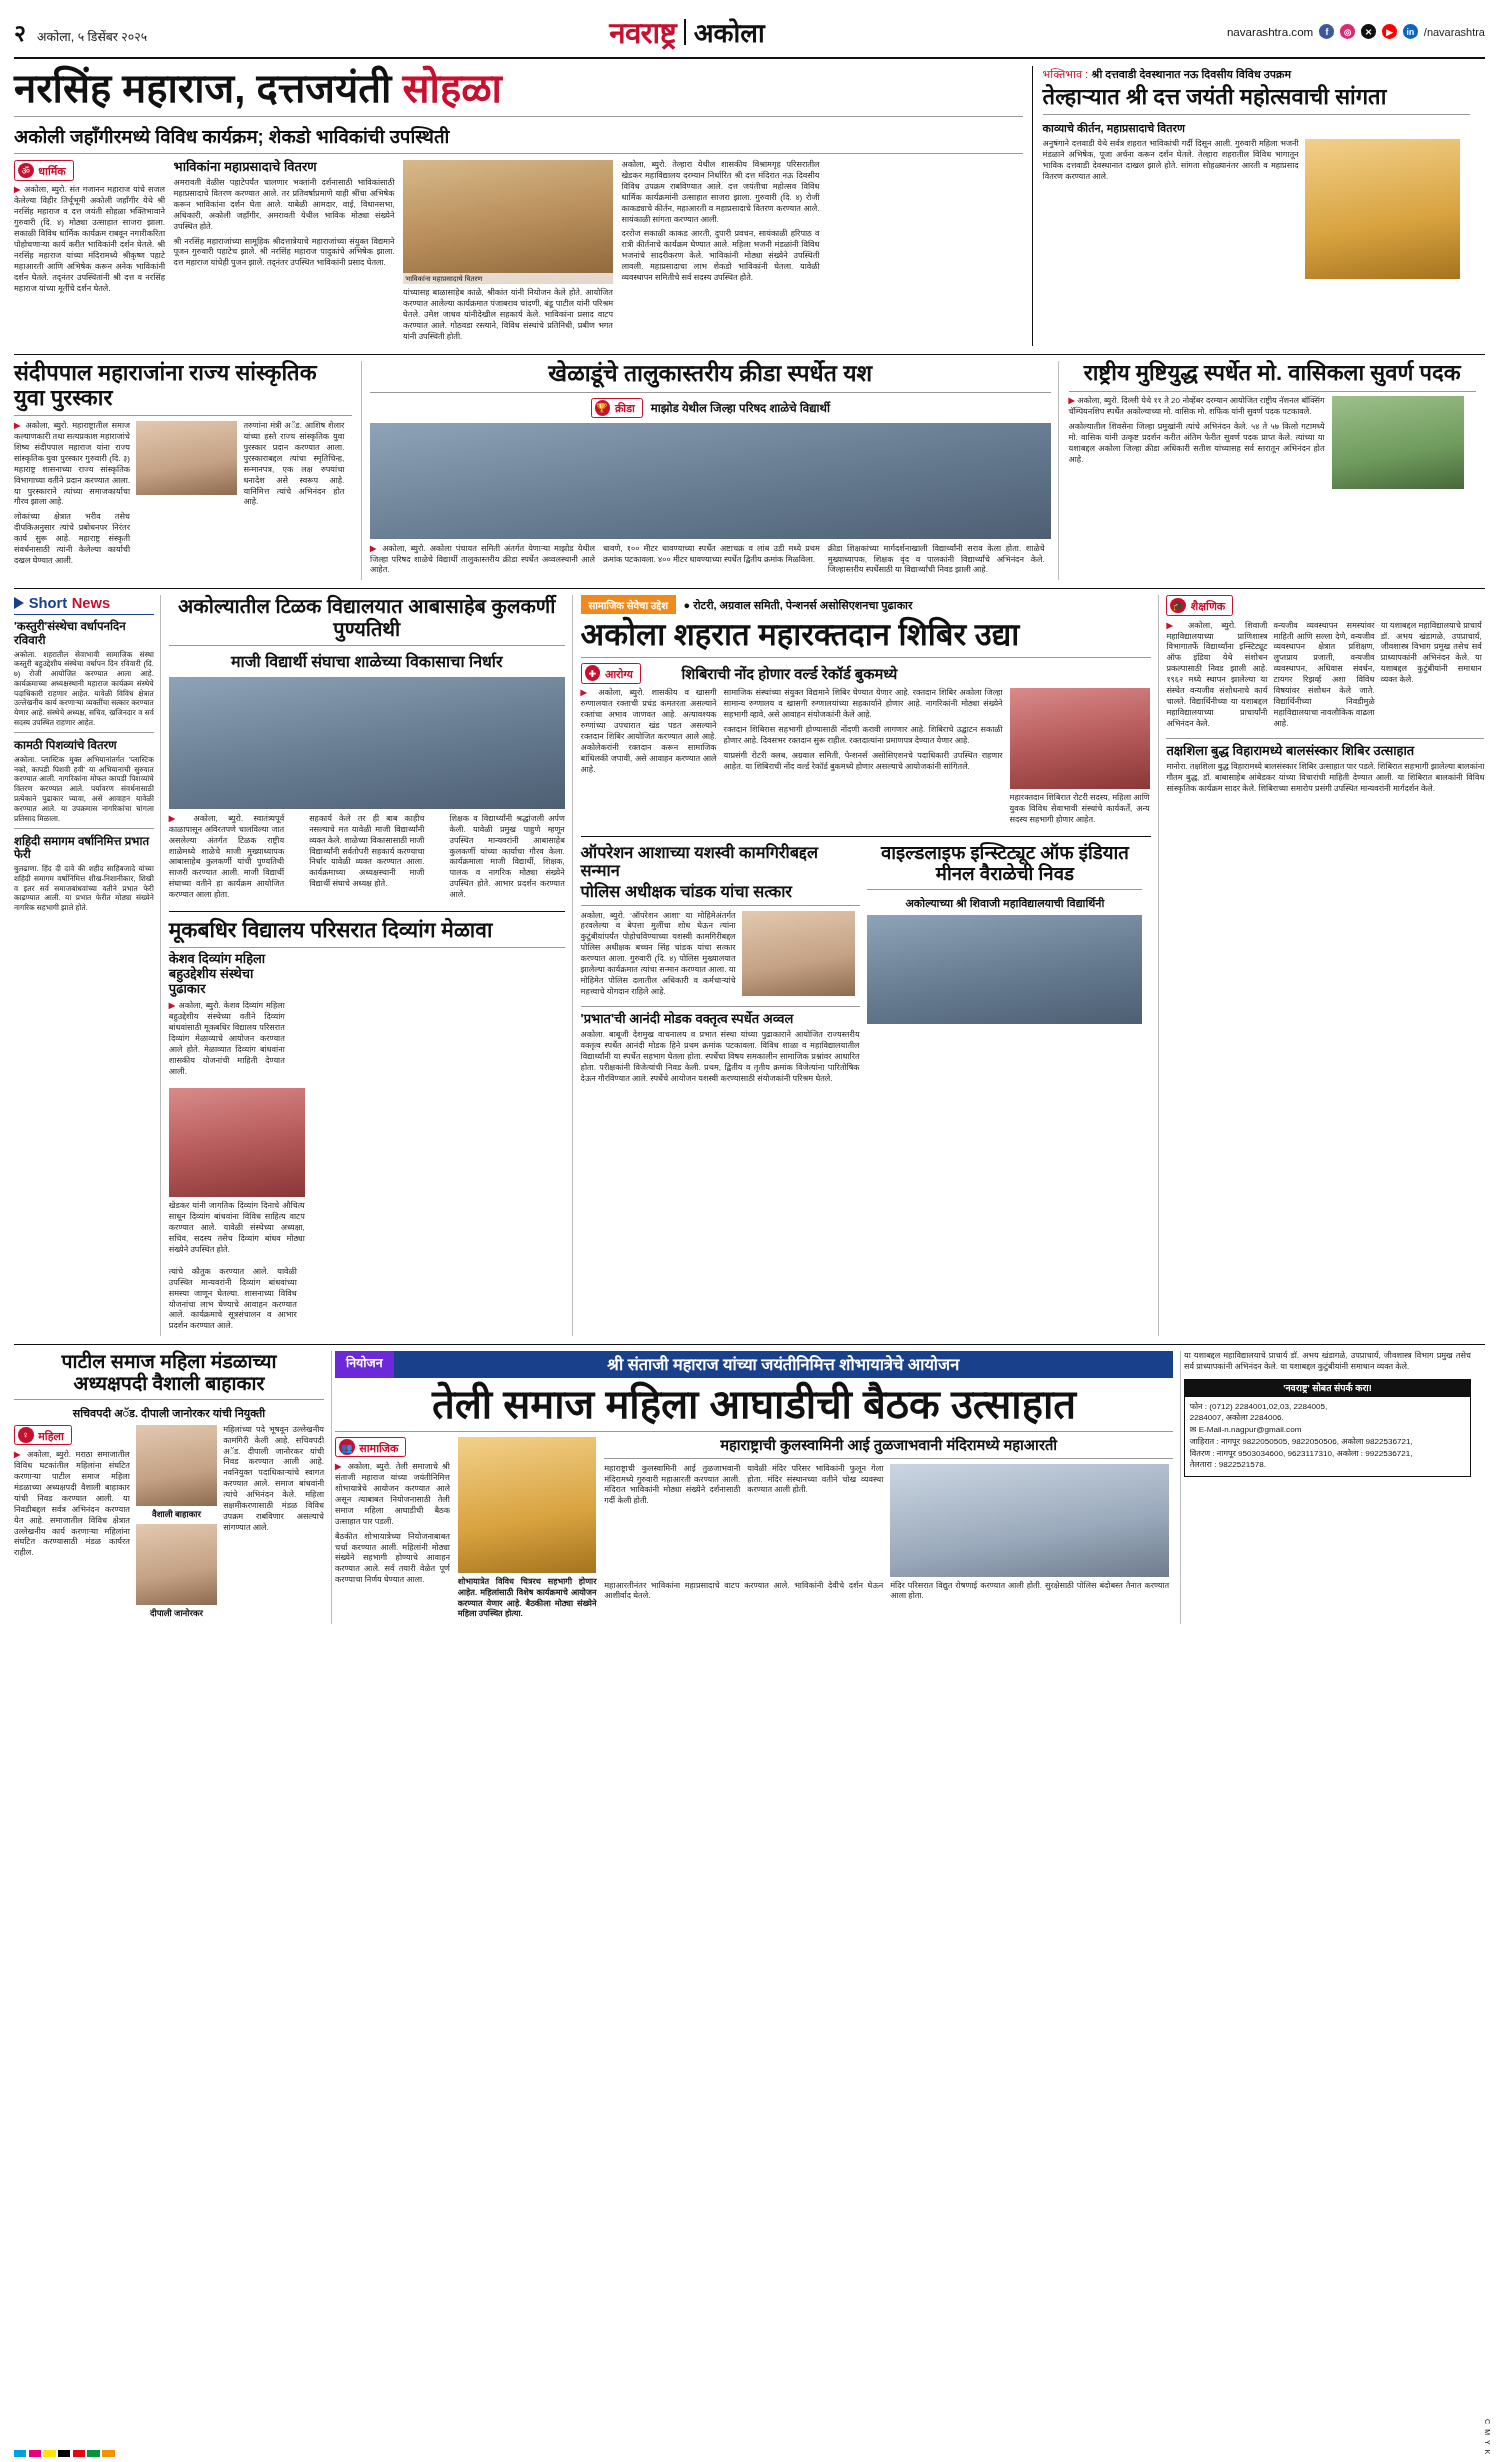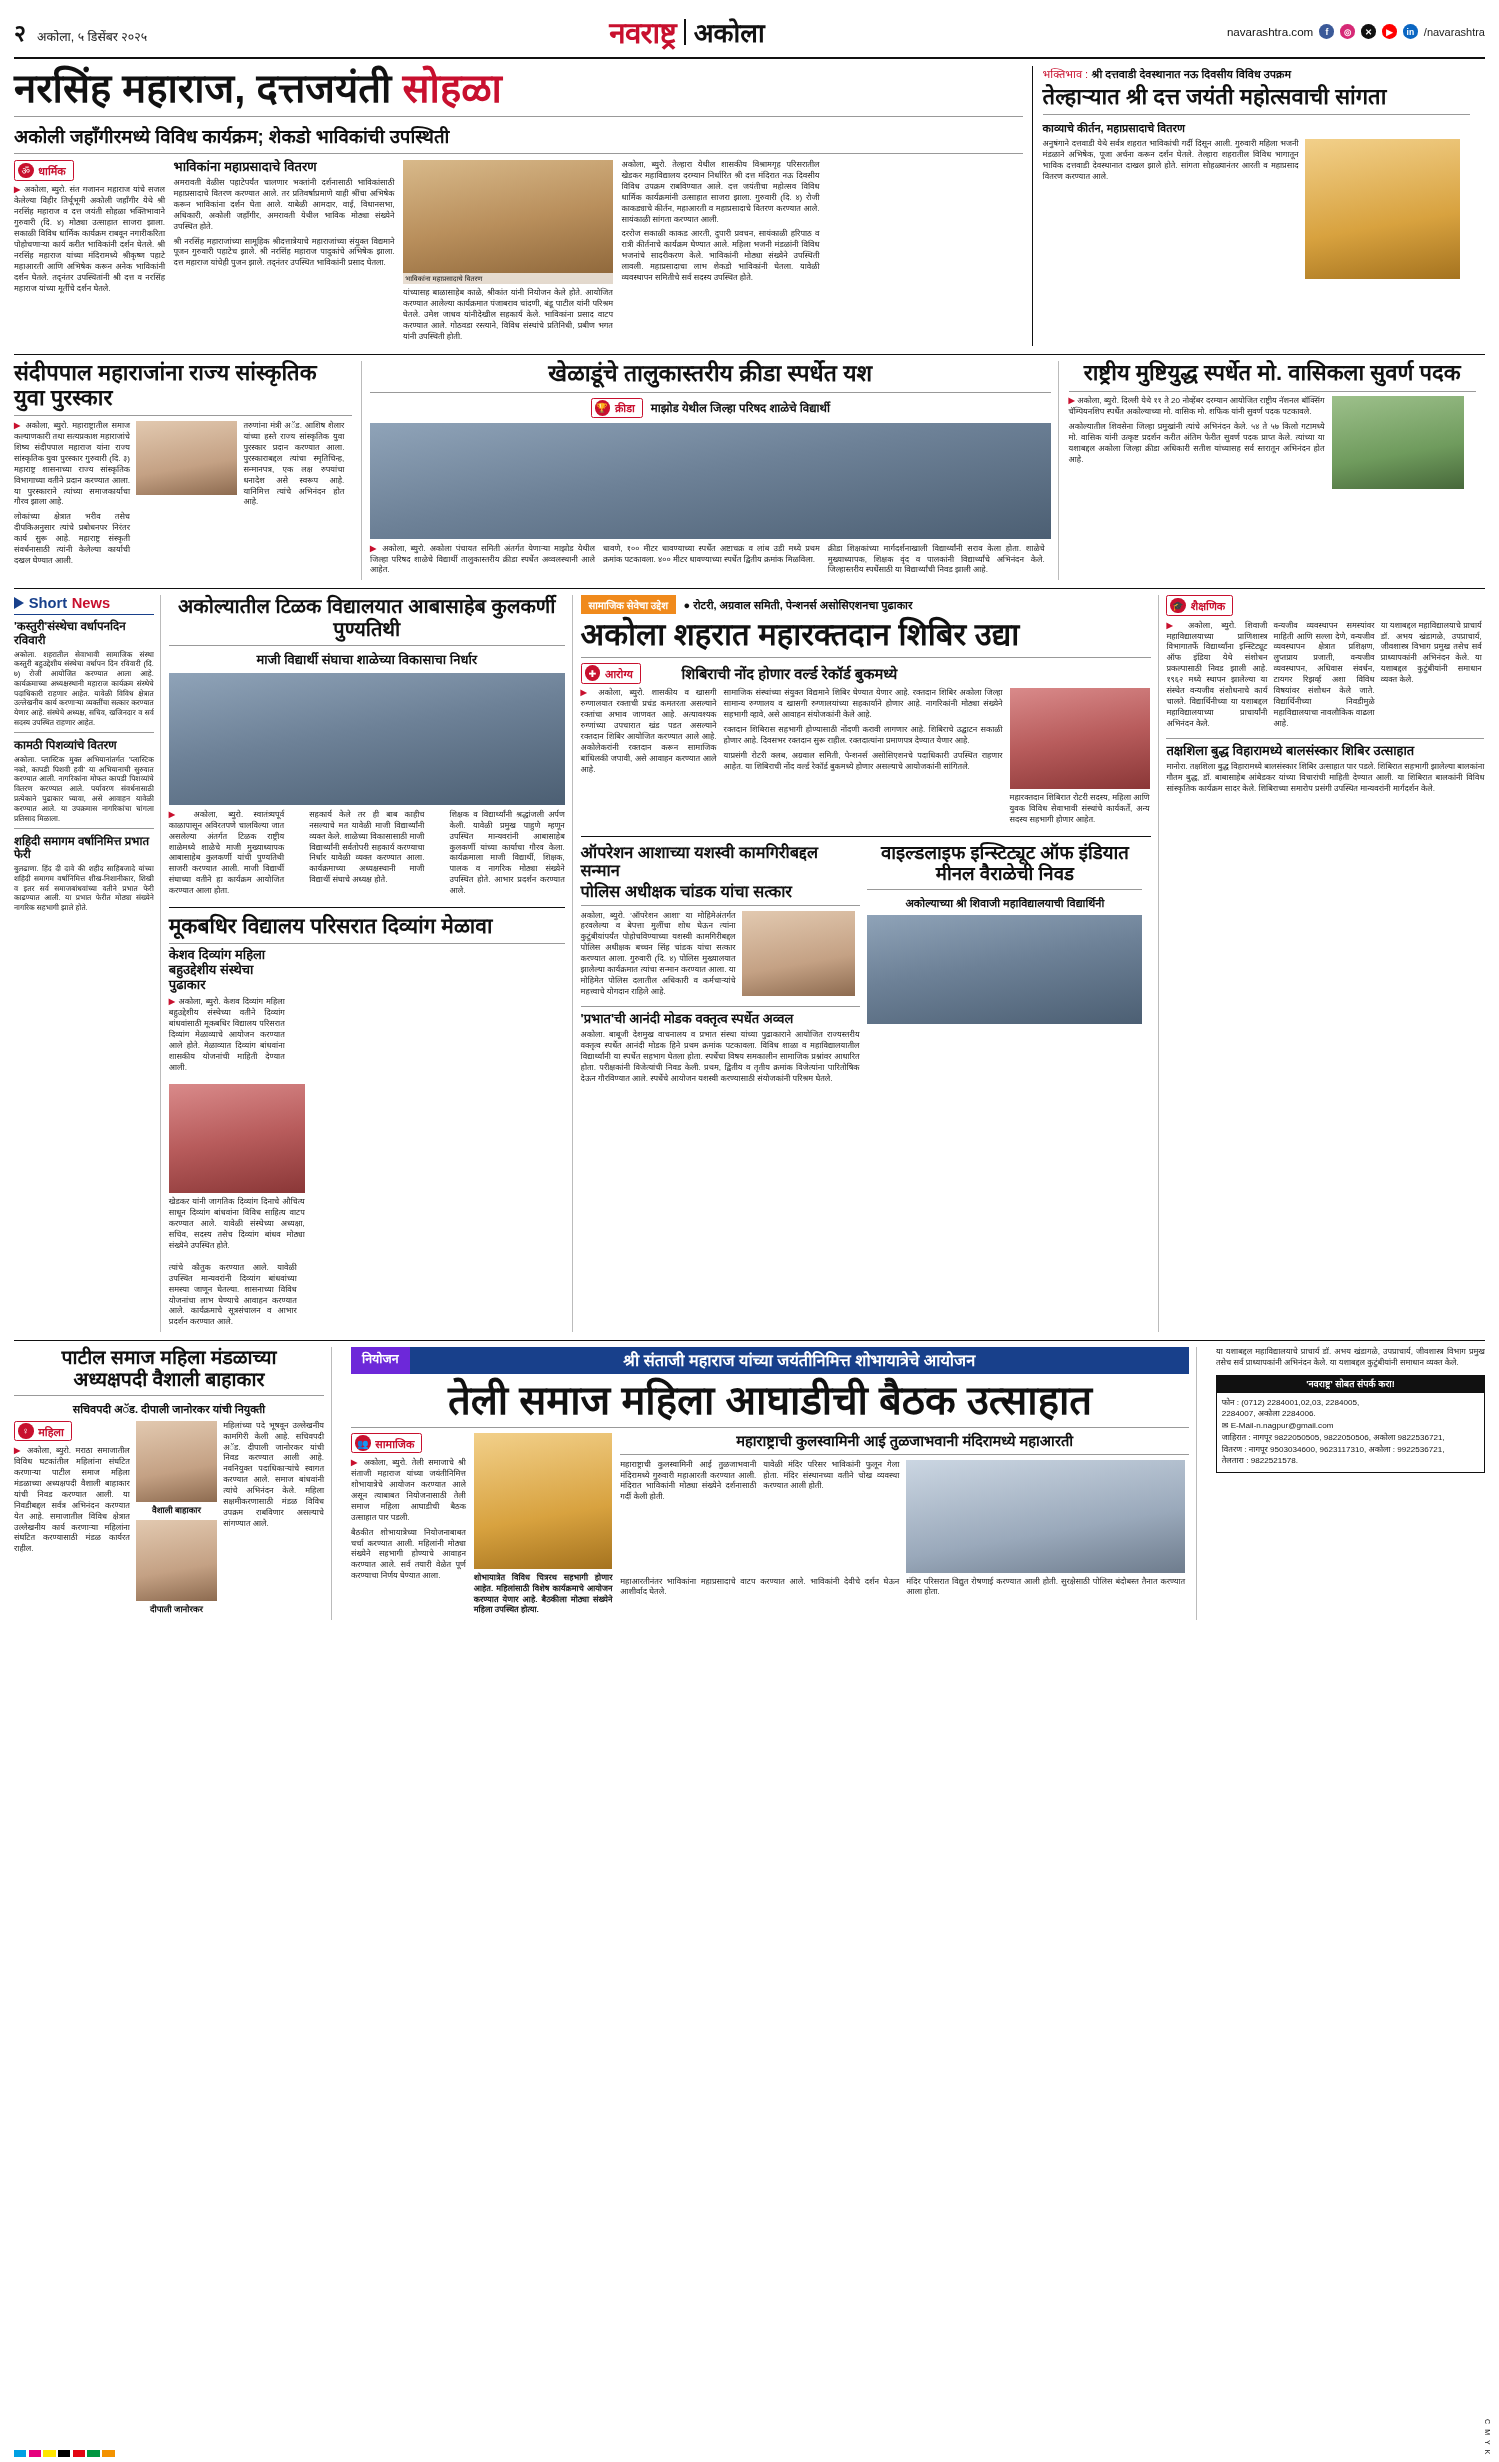--- a/index.html
+++ b/index.html
@@ -71,21 +71,21 @@
   .sn-head { display:flex; align-items:center; gap:4.7px; border-bottom:1.6px solid #18408b; padding-bottom:2.3px; }
   .sn-head .tri { width:0;height:0;border-left:10px solid #18408b;border-top:6.2px solid transparent;border-bottom:6.2px solid transparent; }
   .sn-head .t1 { color:#18408b; font-weight:bold; font-size:14.7px; }
   .sn-head .t2 { color:#c8102e; font-weight:bold; font-size:14.7px; }
   .sn-item-hl { font-size:11.6px; font-weight:bold; line-height:1.18; margin:4.7px 0 3.1px; }
   .mini { font-size:7.4px; line-height:1.32; text-align:justify; }
   .h-sm { font-size:13px; font-weight:bold; line-height:1.15; }
   .cap-line { font-size:8.5px; font-weight:bold; text-align:center; margin-top:2.3px; }
 
   
-  .row5 { display:flex; gap:19px; margin-top:7.8px; border-top:1.6px solid #111; padding-top:6.2px; }
+  .row5 { display:flex; gap:3px; margin-top:7.8px; border-top:1.6px solid #111; padding-top:6.2px; }
 
   .contact-box { border:0.8px solid #111; padding:4.7px; font-size:8.1px; line-height:1.45; }
   .contact-head { background:#111; color:#fff; font-weight:bold; text-align:center; padding:1.6px; font-size:9.3px; margin:-4.7px -4.7px 3.9px -4.7px;}
   .cmyk { position:absolute; right:7.8px; bottom:6.2px; font-size:7px; writing-mode:vertical-rl; letter-spacing:1.6px; }
   .colorbar { position:absolute; left:14px; bottom:4.7px; display:flex; gap:2.3px; }
   .colorbar i { width:12.4px; height:7px; display:block; }
 
   .ph-people { background:linear-gradient(170deg,#8fa3b8 0%,#6d8197 45%,#4c5f73 100%); }
   .ph-warm { background:linear-gradient(170deg,#d8b98a 0%,#b98f5c 50%,#8a6337 100%); }
   .ph-red { background:linear-gradient(170deg,#d98a8a 0%,#b85c5c 50%,#8a3737 100%); }
@@ -270,21 +270,21 @@
       <div class="rule-thin"></div>
       <div>
         <div class="sn-item-hl">शहिदी समागम वर्षानिमित्त प्रभात फेरी</div>
         <div class="mini">बुलढाणा. हिंद दी दावे की शहीद साहिबजादे यांच्या शहिदी समागम वर्षानिमित्त शीख-निशानीकार, शिखी व इतर सर्व समाजबांधवांच्या वतीने प्रभात फेरी काढण्यात आली. या प्रभात फेरीत मोठ्या संख्येने नागरिक सहभागी झाले होते.</div>
       </div>
     </div>
 
     <div class="col-mid">
       <div class="hl" style="font-size:20px; text-align:center;">अकोल्यातील टिळक विद्यालयात आबासाहेब कुलकर्णी पुण्यतिथी</div>
       <div class="rule-thin"></div>
-      <div style="font-size:13px; font-weight:bold; text-align:center;">माजी विद्यार्थी संघाचा शाळेच्या विकासाचा निर्धार</div>
+      <div style="font-size:16px; font-weight:bold; text-align:center;">माजी विद्यार्थी संघाचा शाळेच्या विकासाचा निर्धार</div>
       <div class="photo ph-people" style="height:132px; margin-top:4.7px;"></div>
       <div style="display:flex; gap:25px; margin-top:4.7px;">
         <div style="width:128px;" class="body-txt">
             <p><span class="arrow">▶</span> <span>अकोला, ब्युरो. स्वातंत्र्यपूर्व काळापासून अविरतपणे चालविल्या जात असलेल्या अंतर्गत टिळक राष्ट्रीय शाळेमध्ये शाळेचे माजी मुख्याध्यापक आबासाहेब कुलकर्णी यांची पुण्यतिथी साजरी करण्यात आली. माजी विद्यार्थी संघाच्या वतीने हा कार्यक्रम आयोजित करण्यात आला होता.</span></p>
           </div>
         <div style="width:128px;" class="body-txt">
             <p>सहकार्य केले तर ही बाब काहीच नसल्याचे मत यावेळी माजी विद्यार्थ्यांनी व्यक्त केले. शाळेच्या विकासासाठी माजी विद्यार्थ्यांनी सर्वतोपरी सहकार्य करण्याचा निर्धार यावेळी व्यक्त करण्यात आला. कार्यक्रमाच्या अध्यक्षस्थानी माजी विद्यार्थी संघाचे अध्यक्ष होते.</p>
           </div>
         <div style="width:128px;" class="body-txt">
             <p>शिक्षक व विद्यार्थ्यांनी श्रद्धांजली अर्पण केली. यावेळी प्रमुख पाहुणे म्हणून उपस्थित मान्यवरांनी आबासाहेब कुलकर्णी यांच्या कार्याचा गौरव केला. कार्यक्रमाला माजी विद्यार्थी, शिक्षक, पालक व नागरिक मोठ्या संख्येने उपस्थित होते. आभार प्रदर्शन करण्यात आले.</p>

